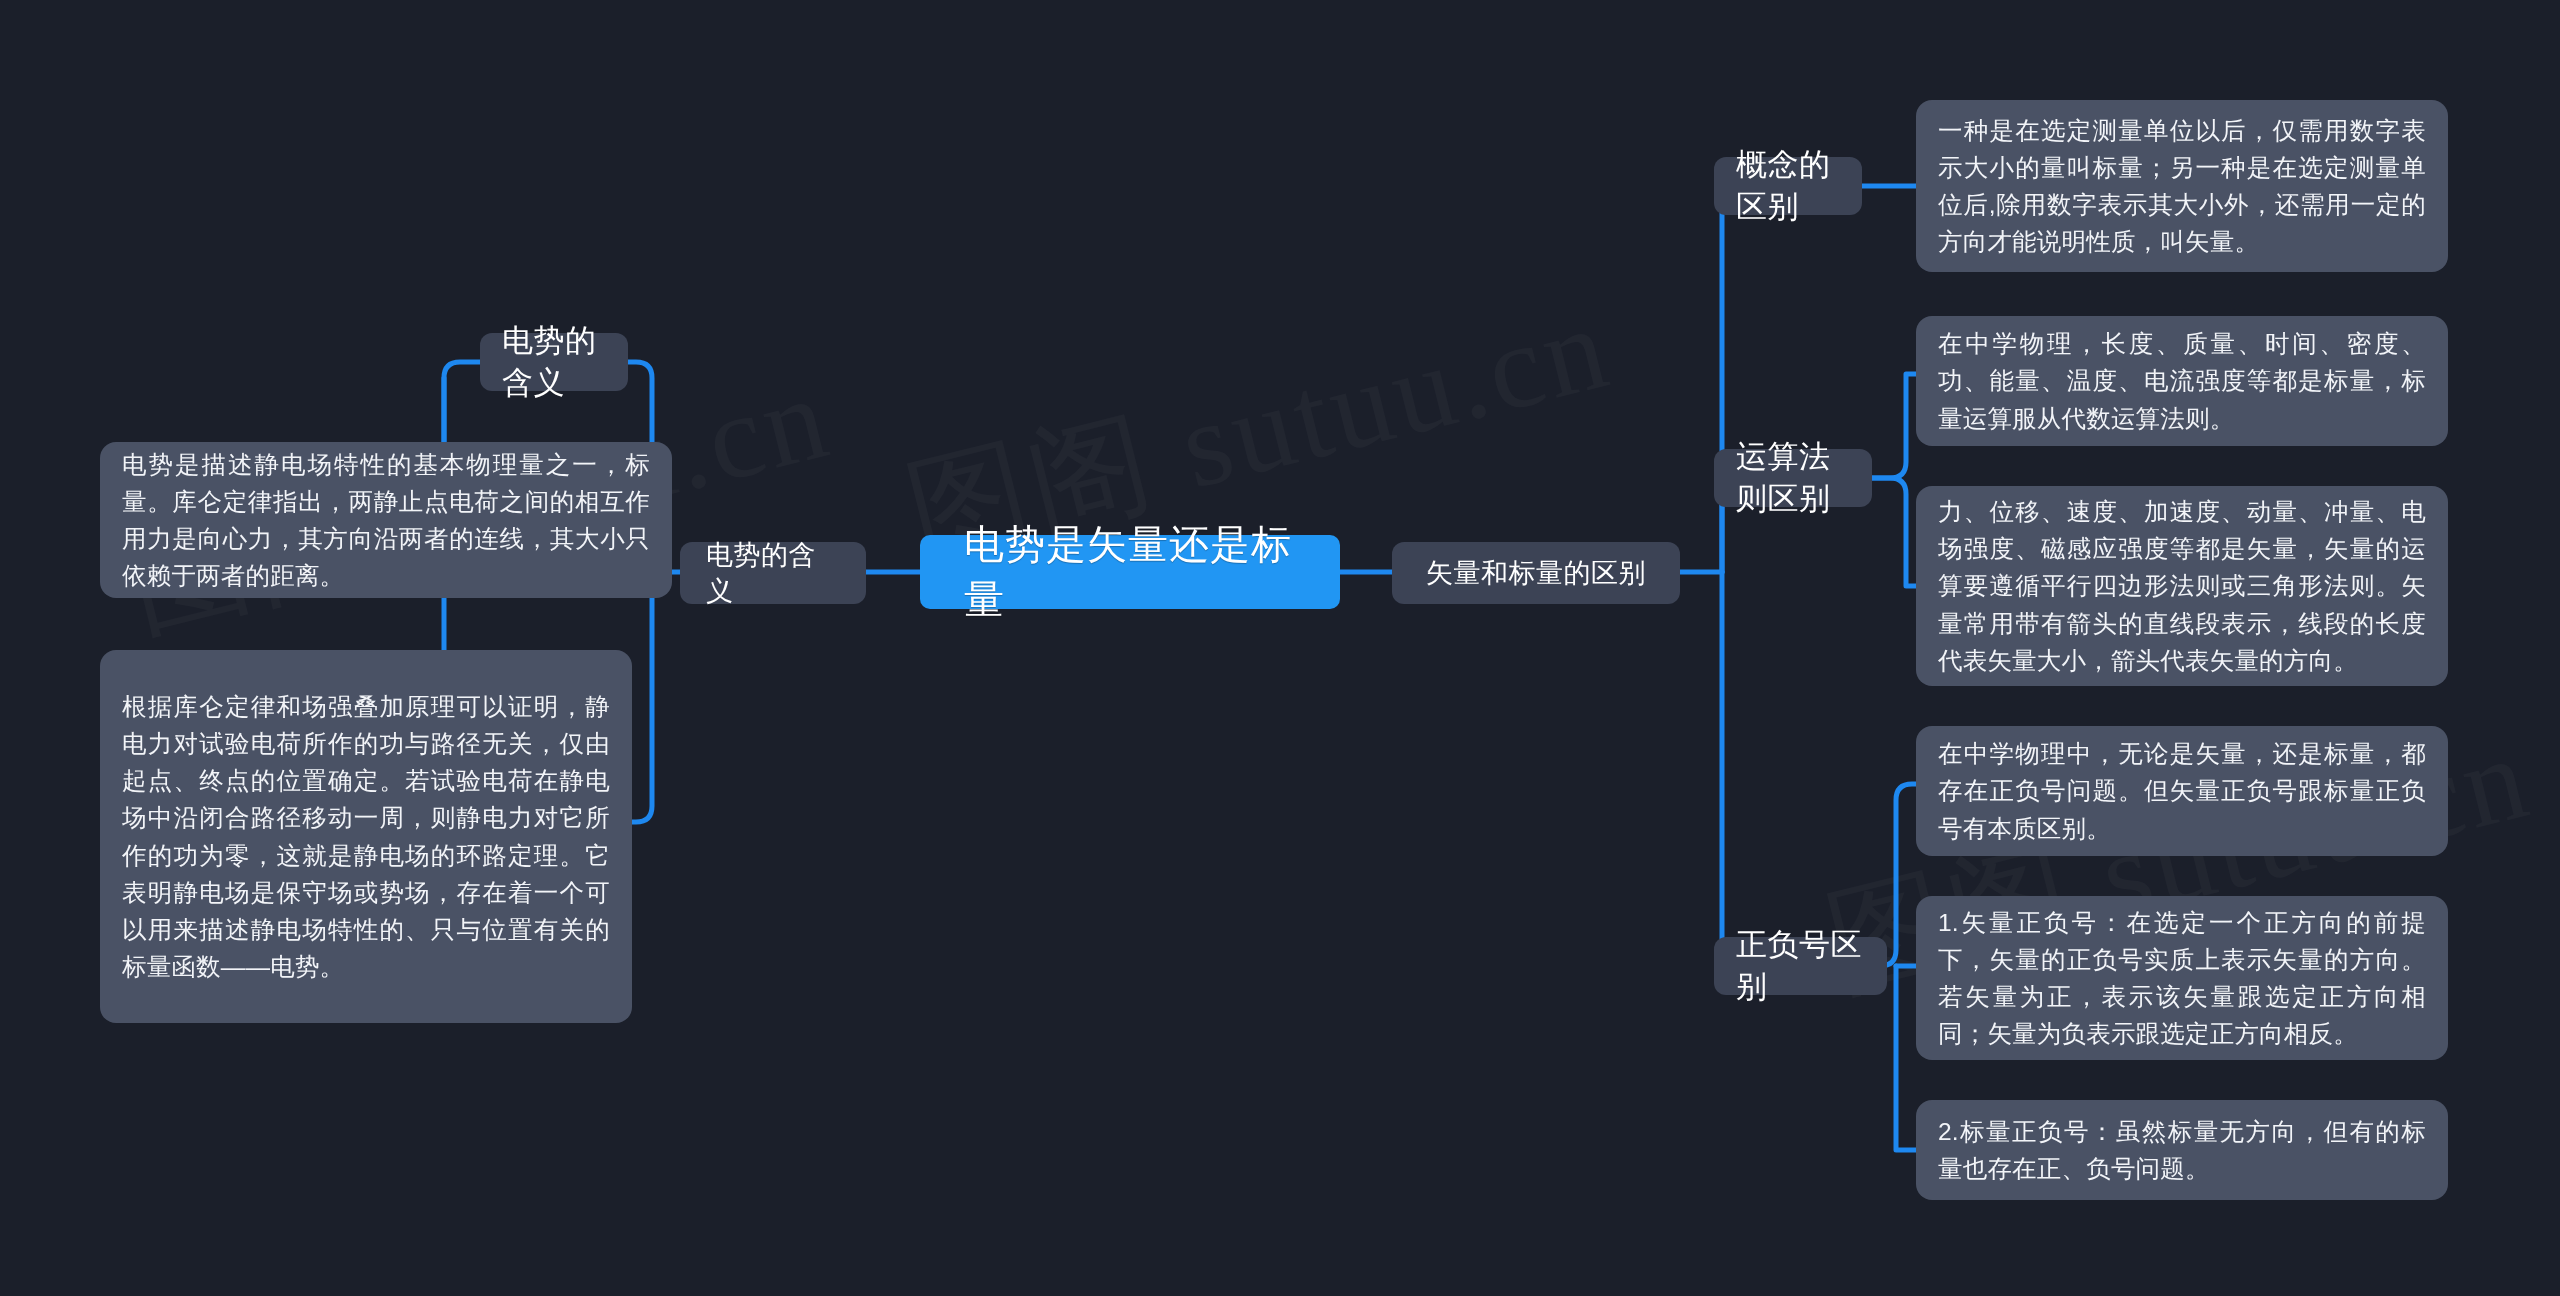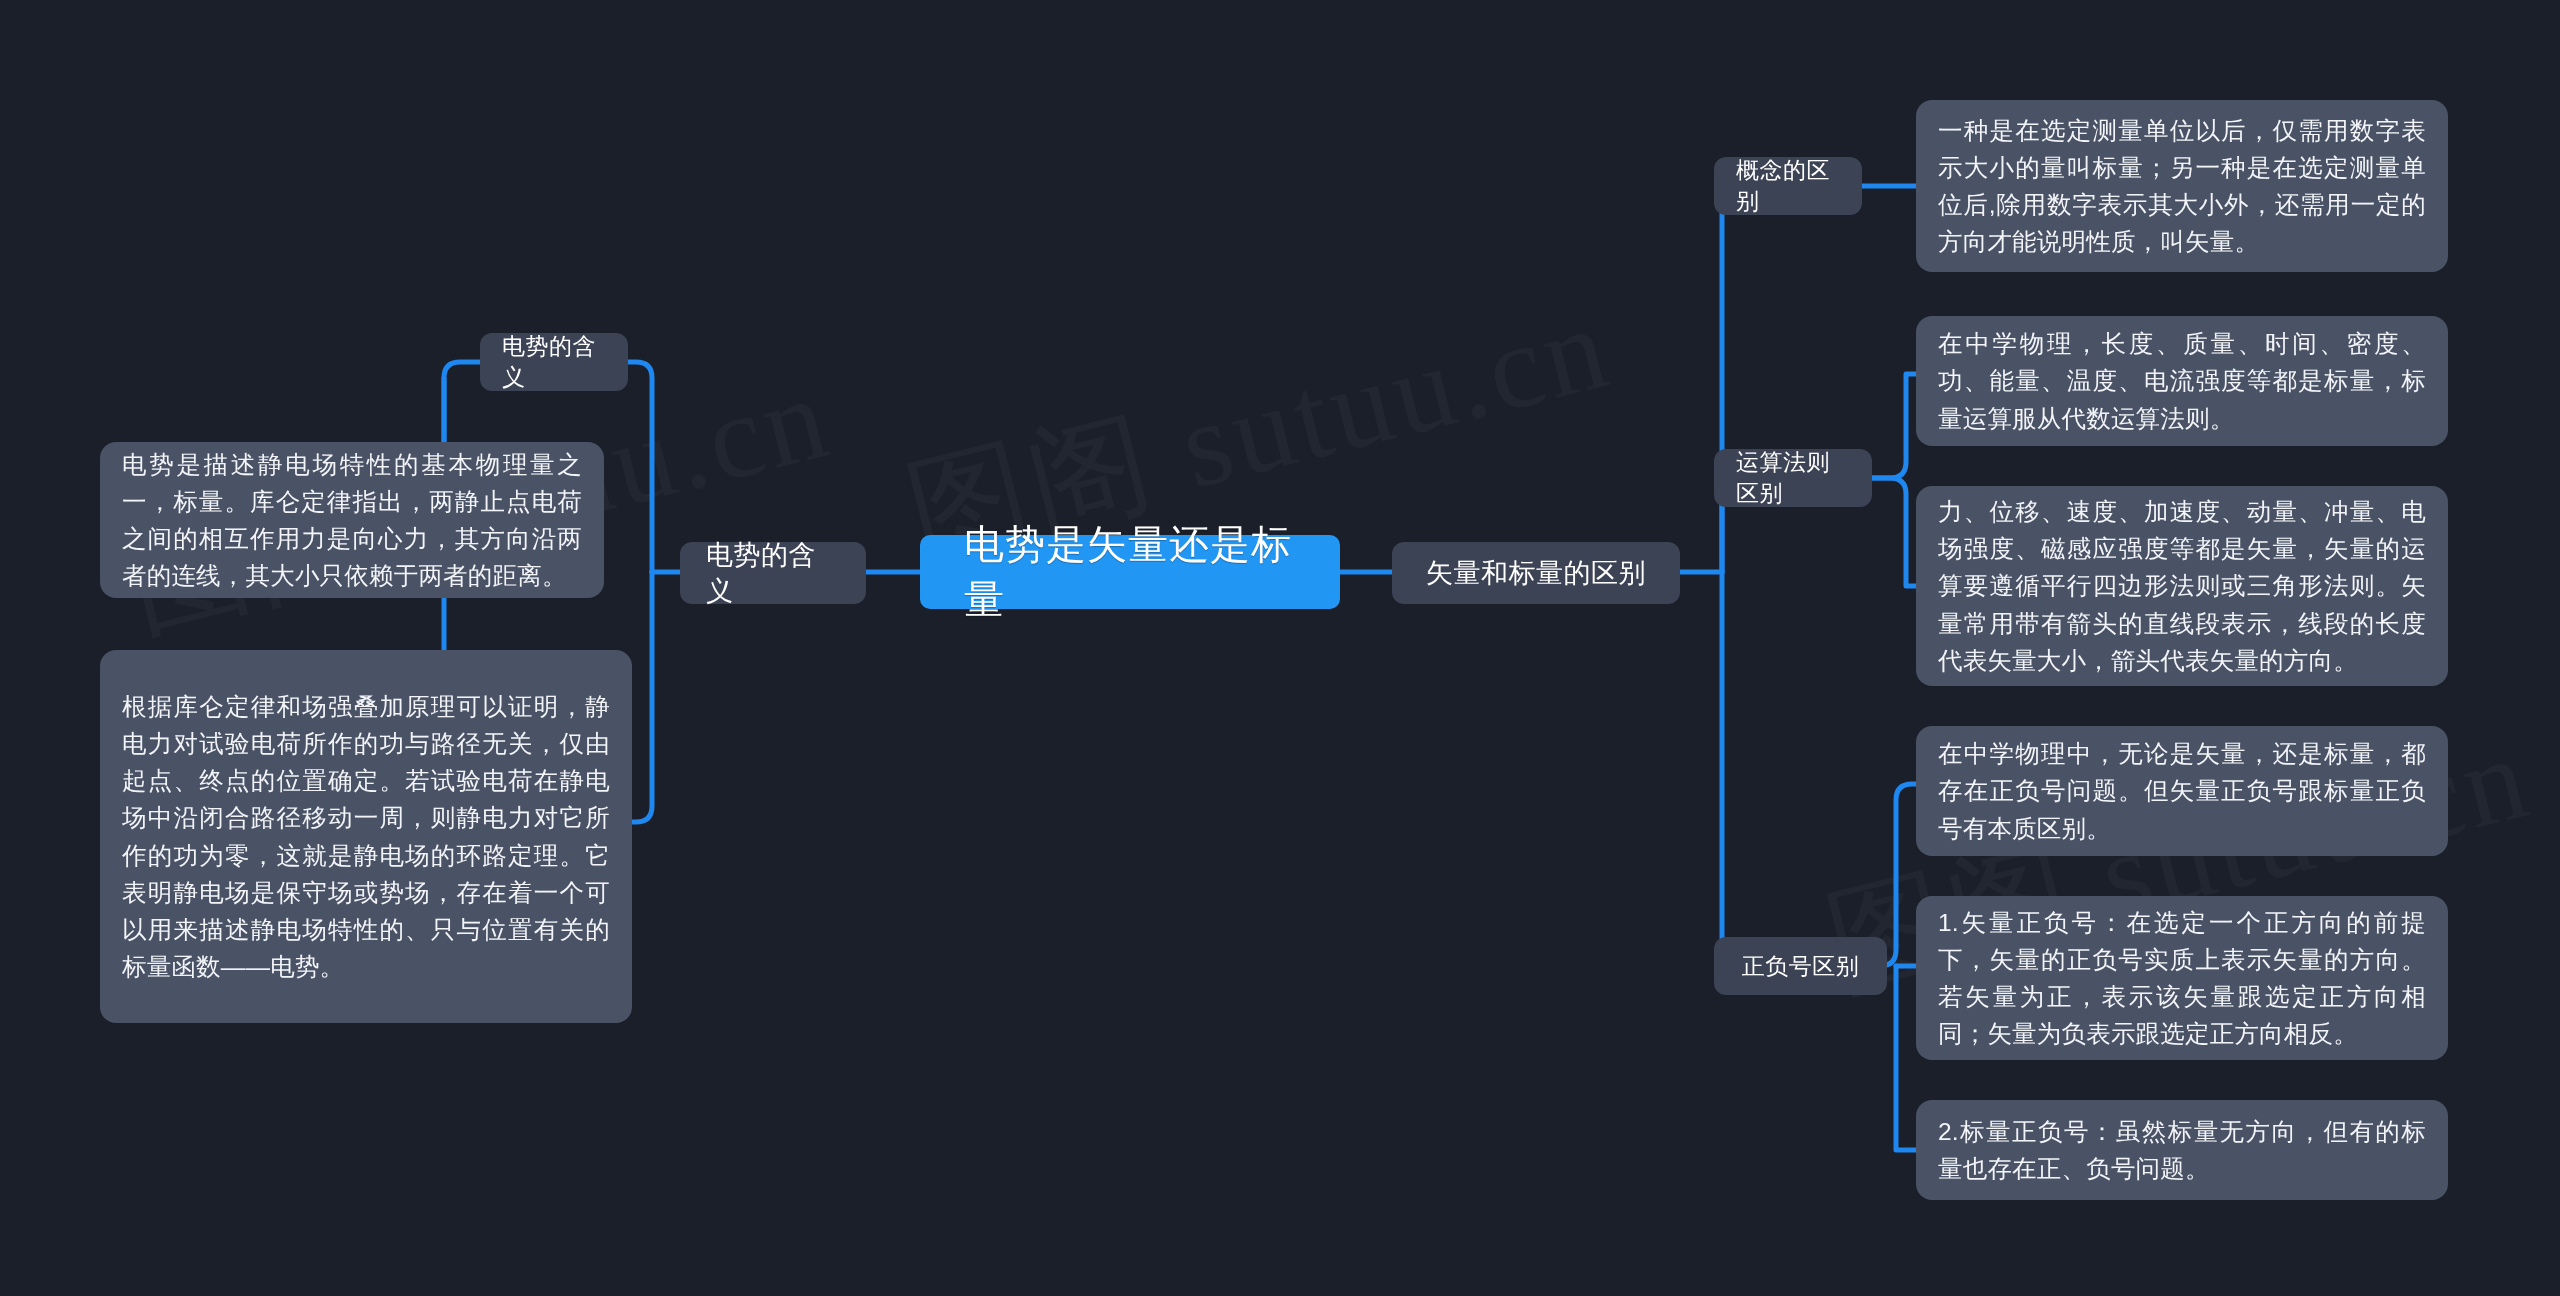--- a/index.html
+++ b/index.html
@@ -66,21 +66,21 @@
   
   .branch {
     background: #3c4355;
     justify-content: center;
     font-size: 27px;
     padding: 0 26px;
     letter-spacing: 0.5px;
     border-radius: 12px;
   }
   .branch.small {
-    font-size: 23px;
+    font-size: 31px;
     padding: 0 22px;
   }
   
   .leaf {
     background: #4a5265;
     border-radius: 16px;
     align-items: center;
     padding: 16px 22px;
     font-size: 24.5px;
     line-height: 1.52;
@@ -137,21 +137,21 @@
   </svg>
 
   <div id="nodes">
 
     <div class="node root" style="left:920px; top:535px; width:420px; height:74px;">电势是矢量还是标量</div>
 
     <div class="node branch" style="left:680px; top:542px; width:186px; height:62px;">电势的含义</div>
 
     <div class="node branch small" style="left:480px; top:333px; width:148px; height:58px;">电势的含义</div>
 
-    <div class="node leaf" style="left:100px; top:442px; width:504px; height:156px;">
+    <div class="node leaf" style="left:100px; top:442px; width:572px; height:156px;">
       <span>电势是描述静电场特性的基本物理量之一，标量。库仑定律指出，两静止点电荷之间的相互作用力是向心力，其方向沿两者的连线，其大小只依赖于两者的距离。</span>
     </div>
     <div class="node leaf" style="left:100px; top:650px; width:532px; height:373px;">
       <span>根据库仑定律和场强叠加原理可以证明，静电力对试验电荷所作的功与路径无关，仅由起点、终点的位置确定。若试验电荷在静电场中沿闭合路径移动一周，则静电力对它所作的功为零，这就是静电场的环路定理。它表明静电场是保守场或势场，存在着一个可以用来描述静电场特性的、只与位置有关的标量函数——电势。</span>
     </div>
 
     <div class="node branch" style="left:1392px; top:542px; width:288px; height:62px;">矢量和标量的区别</div>
 
     <div class="node branch small" style="left:1714px; top:157px; width:148px; height:58px;">概念的区别</div>
     <div class="node branch small" style="left:1714px; top:449px; width:158px; height:58px;">运算法则区别</div>

